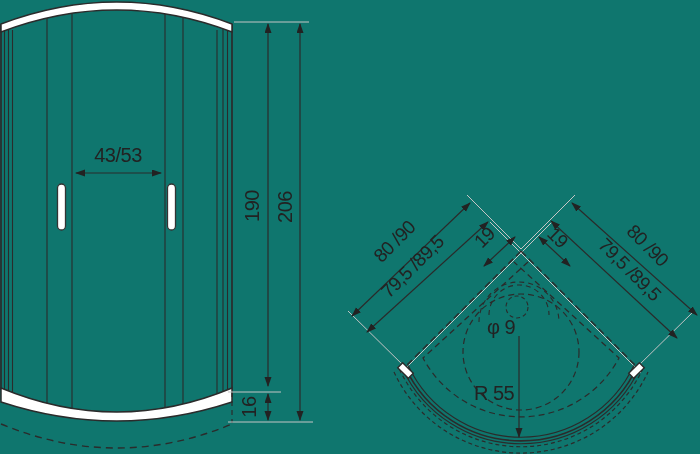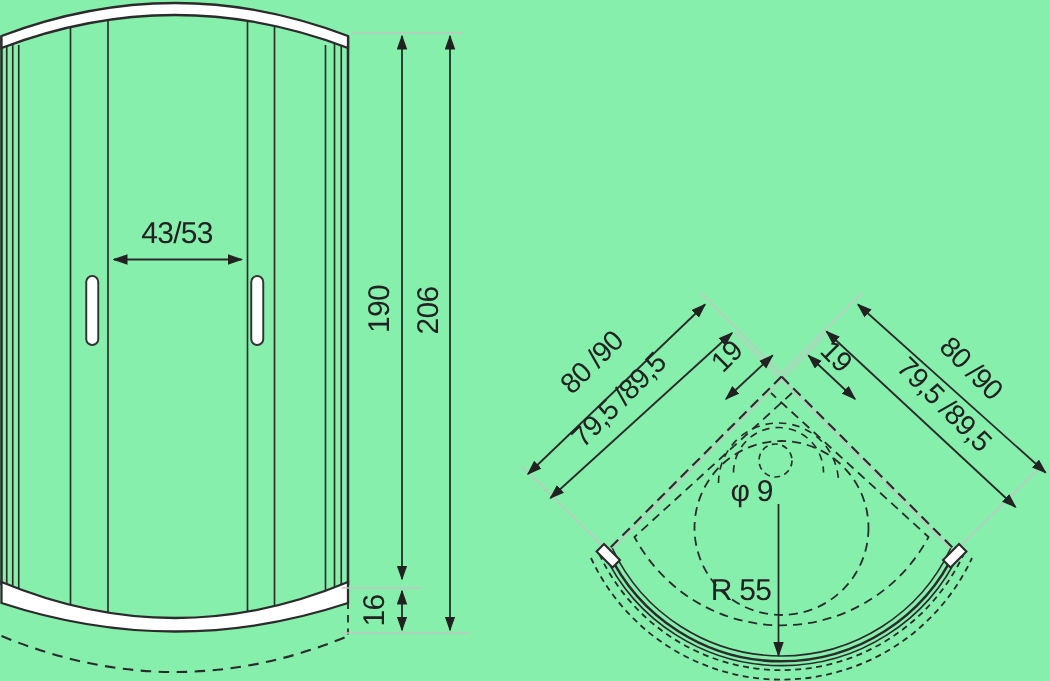--- a/index.html
+++ b/index.html
@@ -1,16 +1,16 @@
 <!DOCTYPE html>
 <html><head>
 <meta charset="utf-8">
 <style>
   html,body{margin:0;padding:0;background:#ffffff;}
-  #stage{position:relative;width:700px;height:454px;background:#86efac;overflow:hidden;
+  #stage{position:relative;width:700px;height:454px;background:#0f766e;overflow:hidden;
          font-family:"Liberation Sans", sans-serif;}
   svg{display:block;}
   text{fill:#222222;font-family:"Liberation Sans", sans-serif;letter-spacing:-0.5px;}
   .dimtxt{font-size:20px;}
   .dimtxt-sm{font-size:19px;}
   .ln{stroke:#2b2b2b;fill:none;}
   .thick{stroke-width:1.7;}
   .thin{stroke-width:1.1;}
   .dim{stroke:#2a2a2a;stroke-width:1.2;fill:none;}
   .ext{stroke:#c5c5c5;stroke-width:1;fill:none;}

